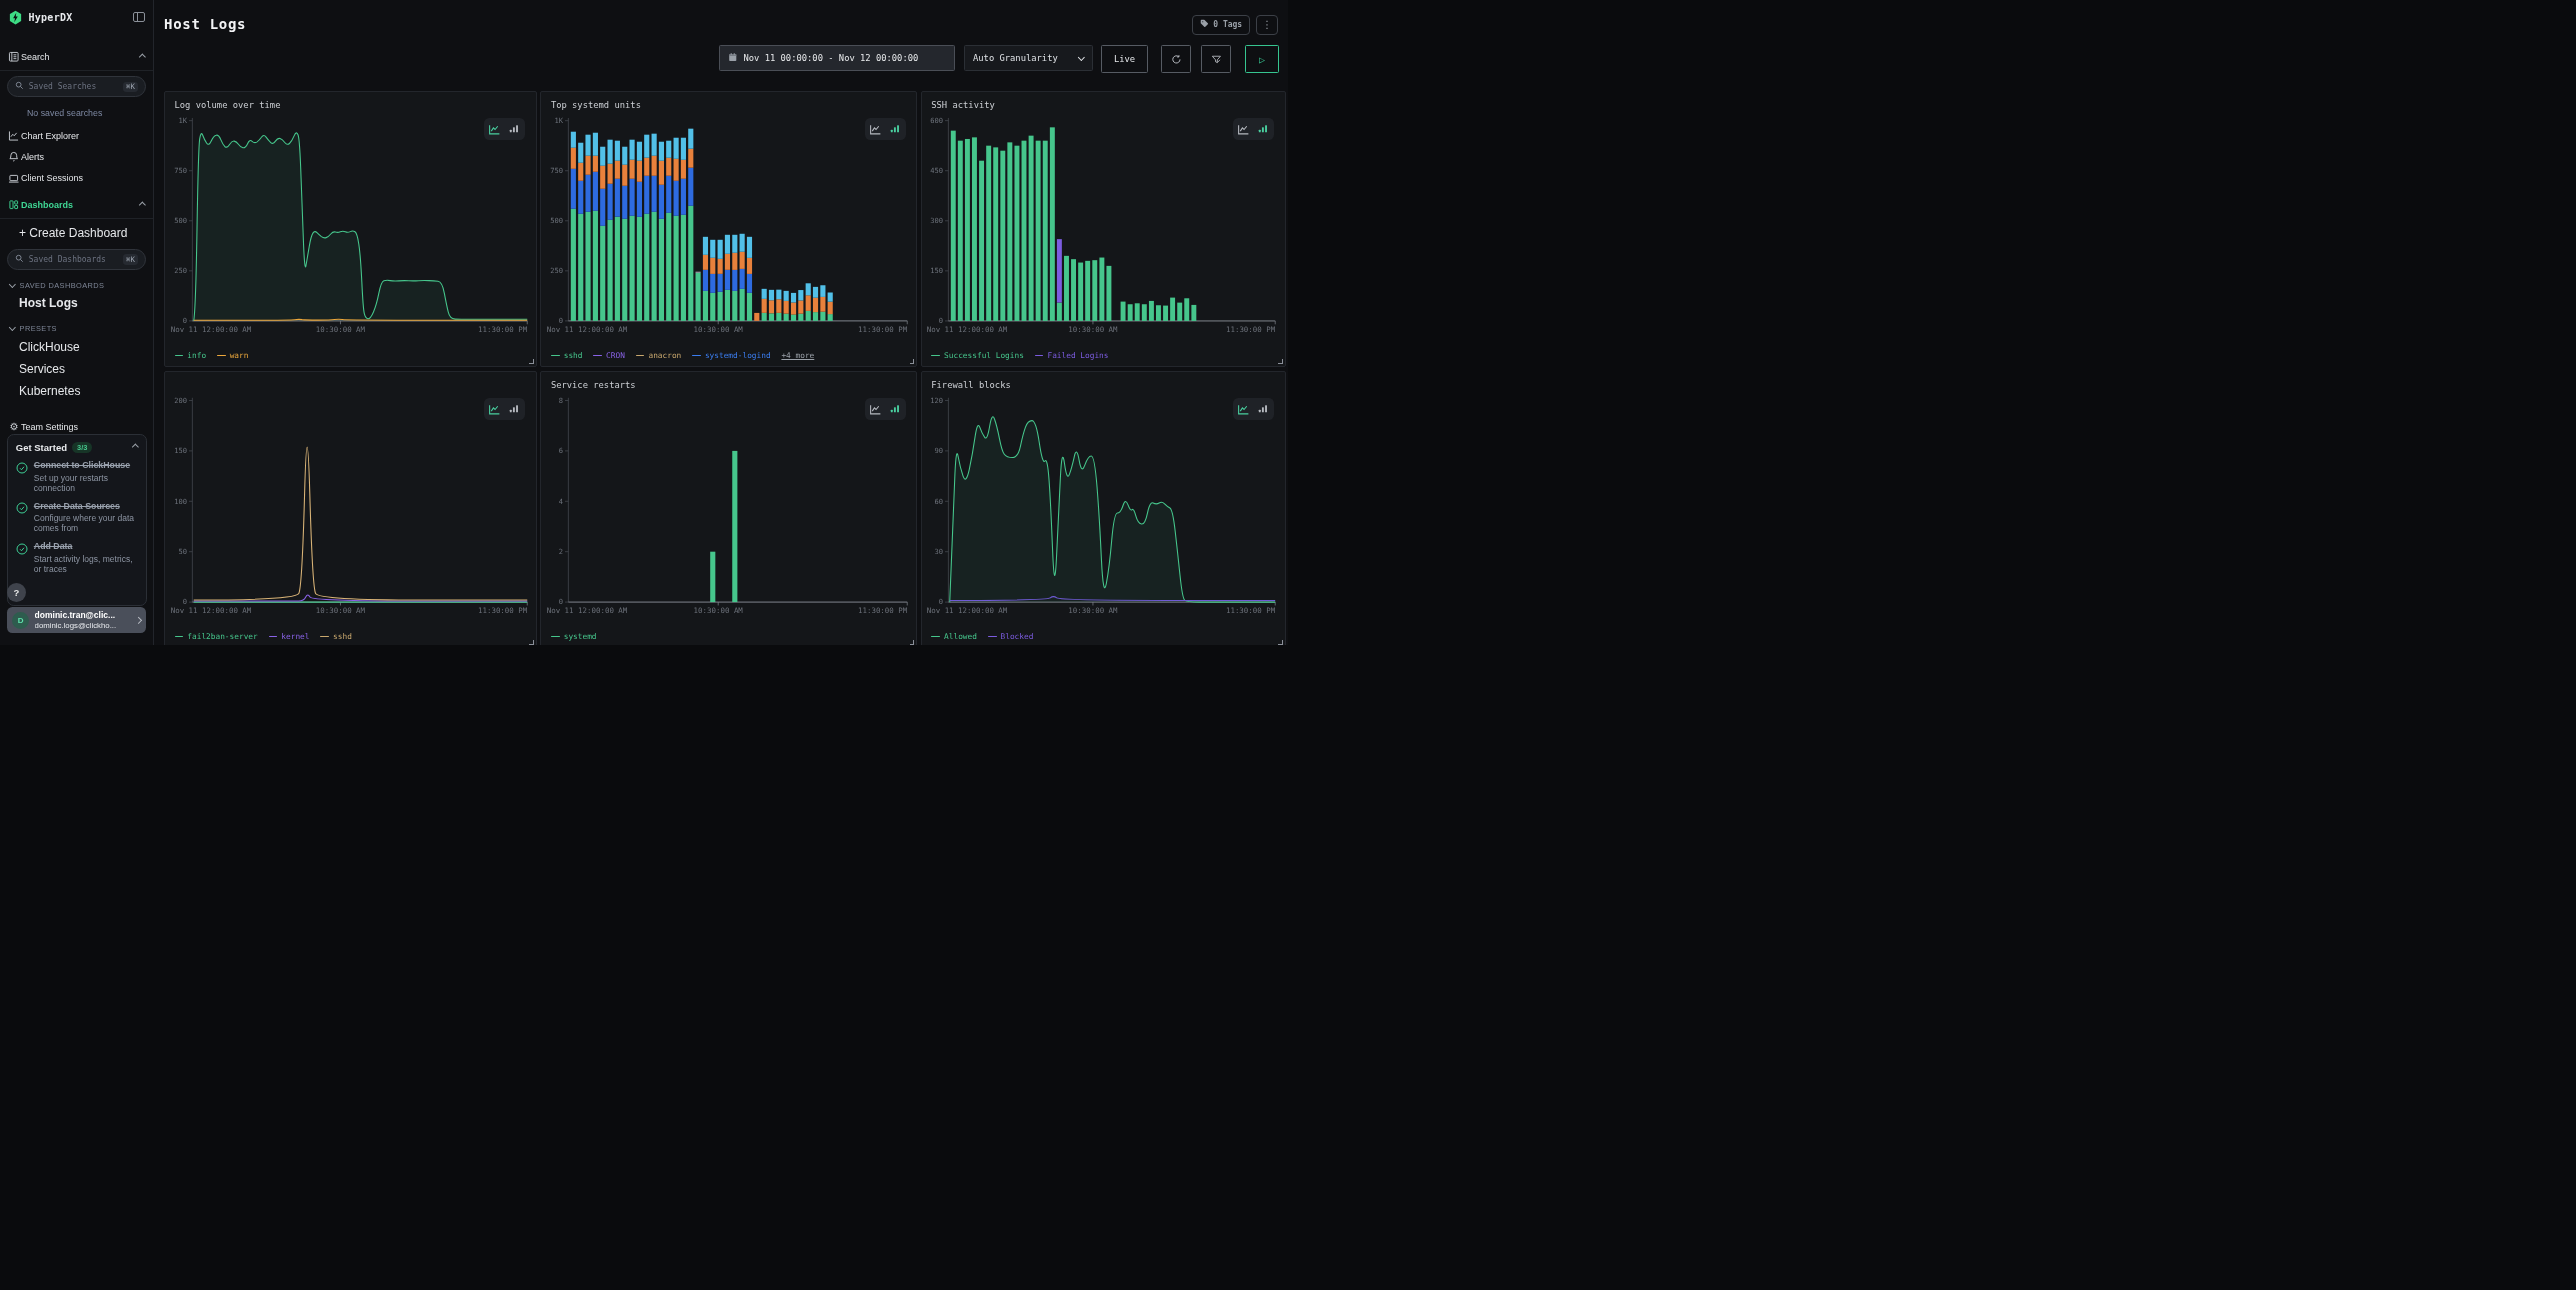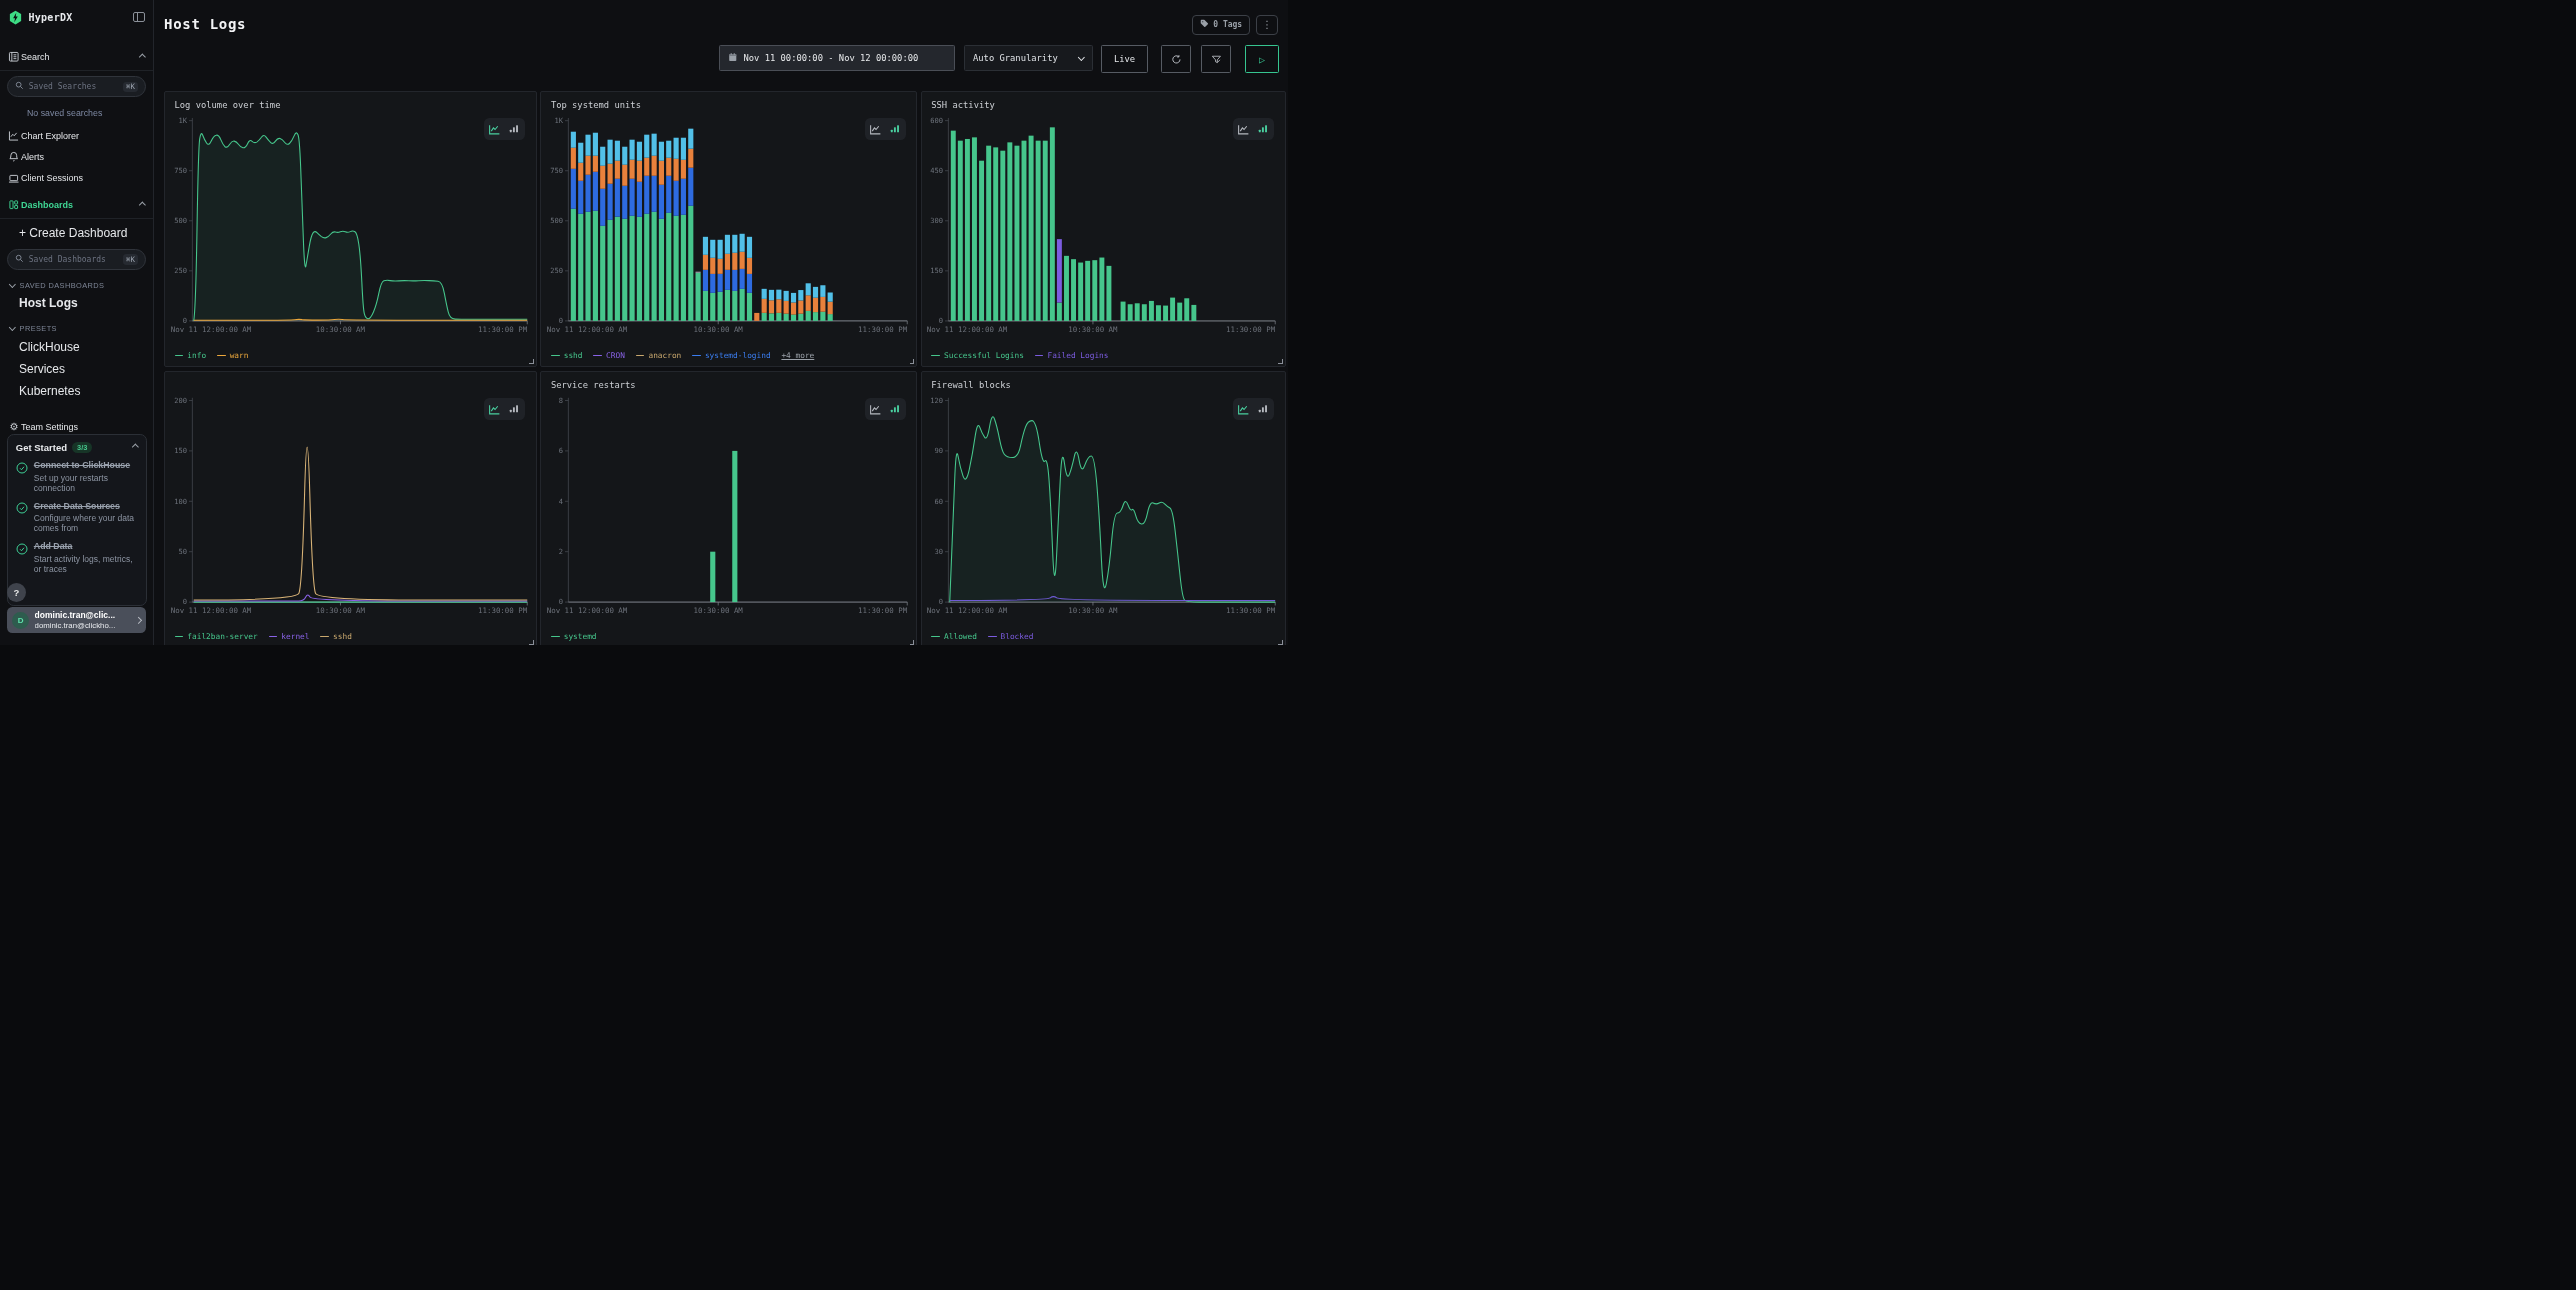--- a/index.html
+++ b/index.html
@@ -272,21 +272,21 @@
           <div class="gs-item-desc">Start activity logs, metrics, or traces</div>
         </span>
       </div>
     </div>
 
     <div class="help-fab">?</div>
     <div class="profile">
       <span class="avatar">D</span>
       <span style="flex:1; overflow:hidden;">
         <div class="prof-name">dominic.tran@clic...</div>
-        <div class="prof-mail">dominic.tran@clickho...</div>
+        <div class="prof-mail">dominic.logs@clickho...</div>
       </span>
       <span class="chev right"></span>
     </div>
   </div>
 
   <div class="page-title">Host Logs</div>
 
   <div class="hbtn tags-btn">
     <span>
       <svg width="8.8" height="8.8" viewBox="0 0 24 24" fill="#9aa0a8">

